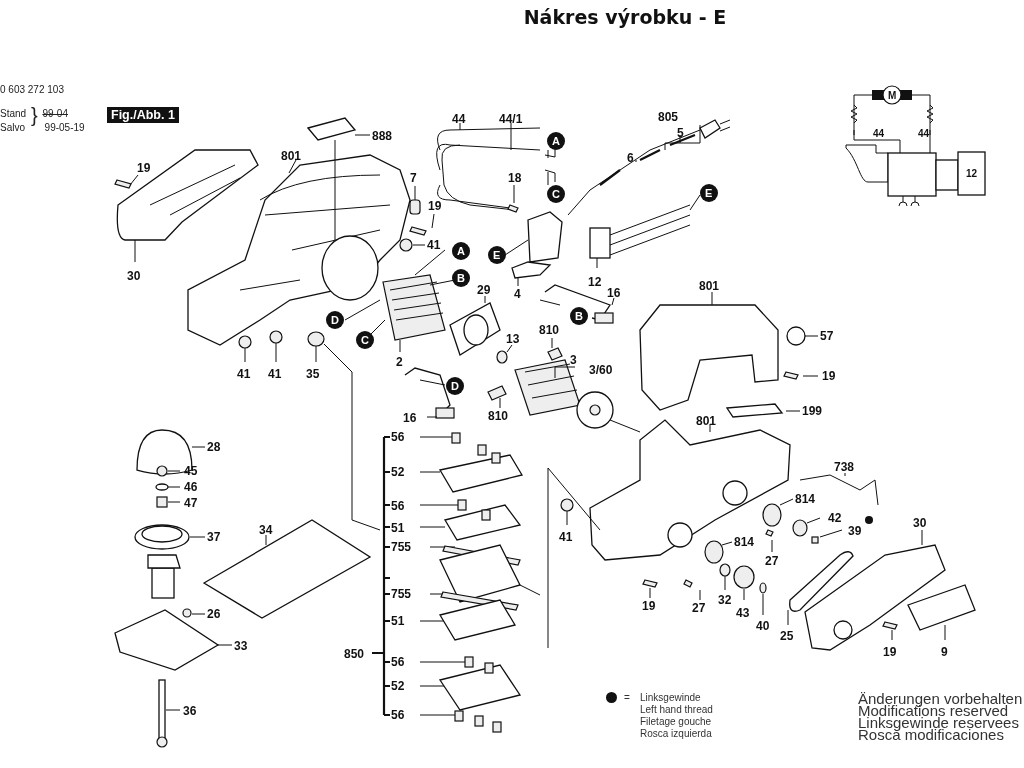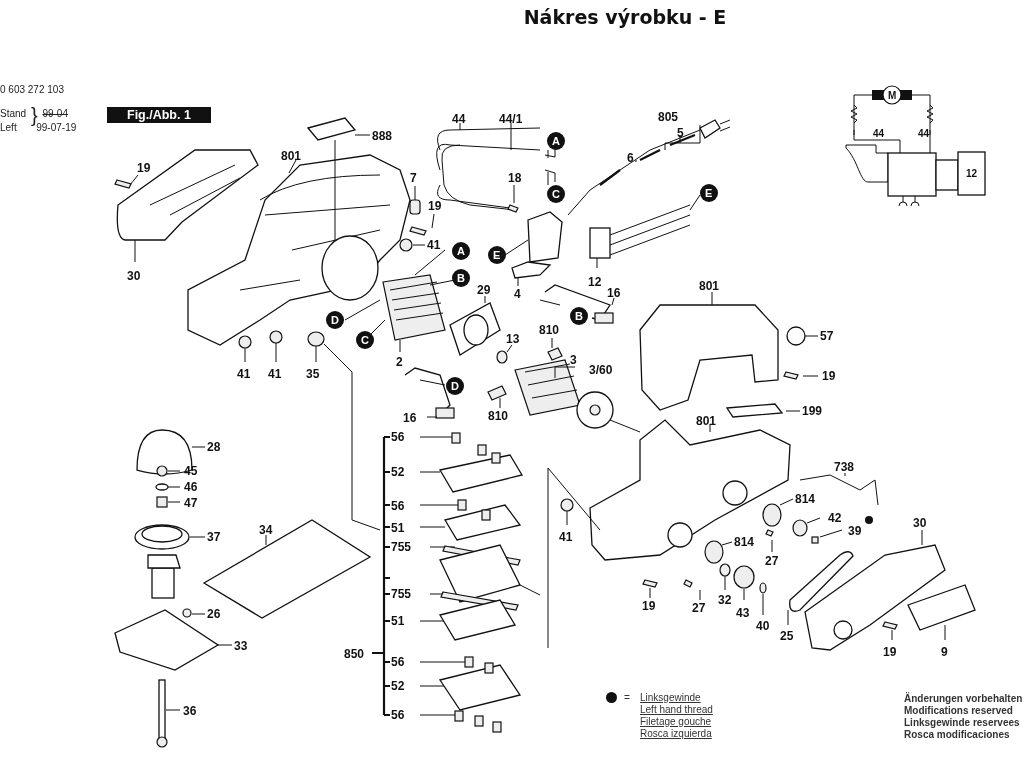--- a/index.html
+++ b/index.html
@@ -2,51 +2,51 @@
 <html><head>
 <meta charset="utf-8">
 <style>
   html,body{margin:0;padding:0;background:#fff;}
   body{width:1024px;height:768px;position:relative;overflow:hidden;font-family:"Liberation Sans",sans-serif;color:#111;}
   .title{position:absolute;left:0;width:1250px;top:6px;text-align:center;font-family:"DejaVu Sans",sans-serif;font-weight:bold;font-size:19px;color:#111;}
   .meta{position:absolute;left:0;top:84px;font-size:10px;line-height:12px;color:#222;}
   .meta .row{white-space:nowrap;}
   .meta .strike{text-decoration:line-through;}
   .brace{display:inline-block;font-size:20px;line-height:14px;vertical-align:top;margin:0 2px;}
-  .figbadge{position:absolute;left:107px;top:107px;background:#111;color:#fff;font-weight:bold;font-size:12.5px;padding:1px 20px;}
+  .figbadge{position:absolute;left:107px;top:107px;background:#111;color:#fff;font-weight:bold;font-size:12.5px;padding:1px 4px;}
   svg#diagram{position:absolute;left:0;top:0;}
   .lbl{font-family:"Liberation Sans",sans-serif;font-weight:bold;font-size:12px;fill:#111;}
   .lbls{font-family:"Liberation Sans",sans-serif;font-weight:bold;font-size:10px;fill:#111;}
   .callout-text{font-family:"Liberation Sans",sans-serif;font-weight:bold;font-size:11px;fill:#fff;}
   .part{fill:#fff;stroke:#111;stroke-width:1.3;}
   .partg{fill:#eee;stroke:#111;stroke-width:1.2;}
   .ld{stroke:#111;stroke-width:1;fill:none;}
   .thick{stroke:#111;stroke-width:2.2;fill:none;}
   .legend{position:absolute;left:606px;top:692px;font-size:10px;line-height:12px;color:#333;}
   .legend .dot{position:absolute;left:0;top:0;width:11px;height:11px;border-radius:50%;background:#111;}
   .legend .eq{position:absolute;left:18px;top:0;}
-  .legend .lines{position:absolute;left:34px;top:0;white-space:nowrap;text-decoration:underline;}
-  .disclaimer{position:absolute;left:904px;top:693px;font-size:10px;line-height:12px;color:#333;white-space:nowrap;font-weight:bold;}
+  .legend .lines{position:absolute;left:34px;top:0;white-space:nowrap;}
+  .disclaimer{position:absolute;left:858px;top:693px;font-size:15px;line-height:12px;color:#333;white-space:nowrap;}
 </style>
 </head>
 <body>
 
 <div class="title">Nákres výrobku - E</div>
 
 <div class="meta">
   <div class="row">0 603 272 103</div>
   <div class="row" style="margin-top:12px;">
     <span>Stand</span>
     <span class="brace">}</span>
     <span class="strike">99-04</span>
   </div>
   <div class="row">
-    <span>Left</span>
+    <span>Salvo</span>
     <span style="display:inline-block;width:14px;"></span>
-    <span>99-07-19</span>
+    <span>99-05-19</span>
   </div>
 </div>
 <div class="figbadge">Fig./Abb. 1</div>
 
 <svg id="diagram" width="1024" height="768" viewBox="0 0 1024 768">
 
   <g>
     <path class="ld" d="M854,135 V95 H872 M912,95 H930 V135"></path>
     <rect x="872" y="90" width="12" height="10" fill="#111"></rect>
     <rect x="900" y="90" width="12" height="10" fill="#111"></rect>

